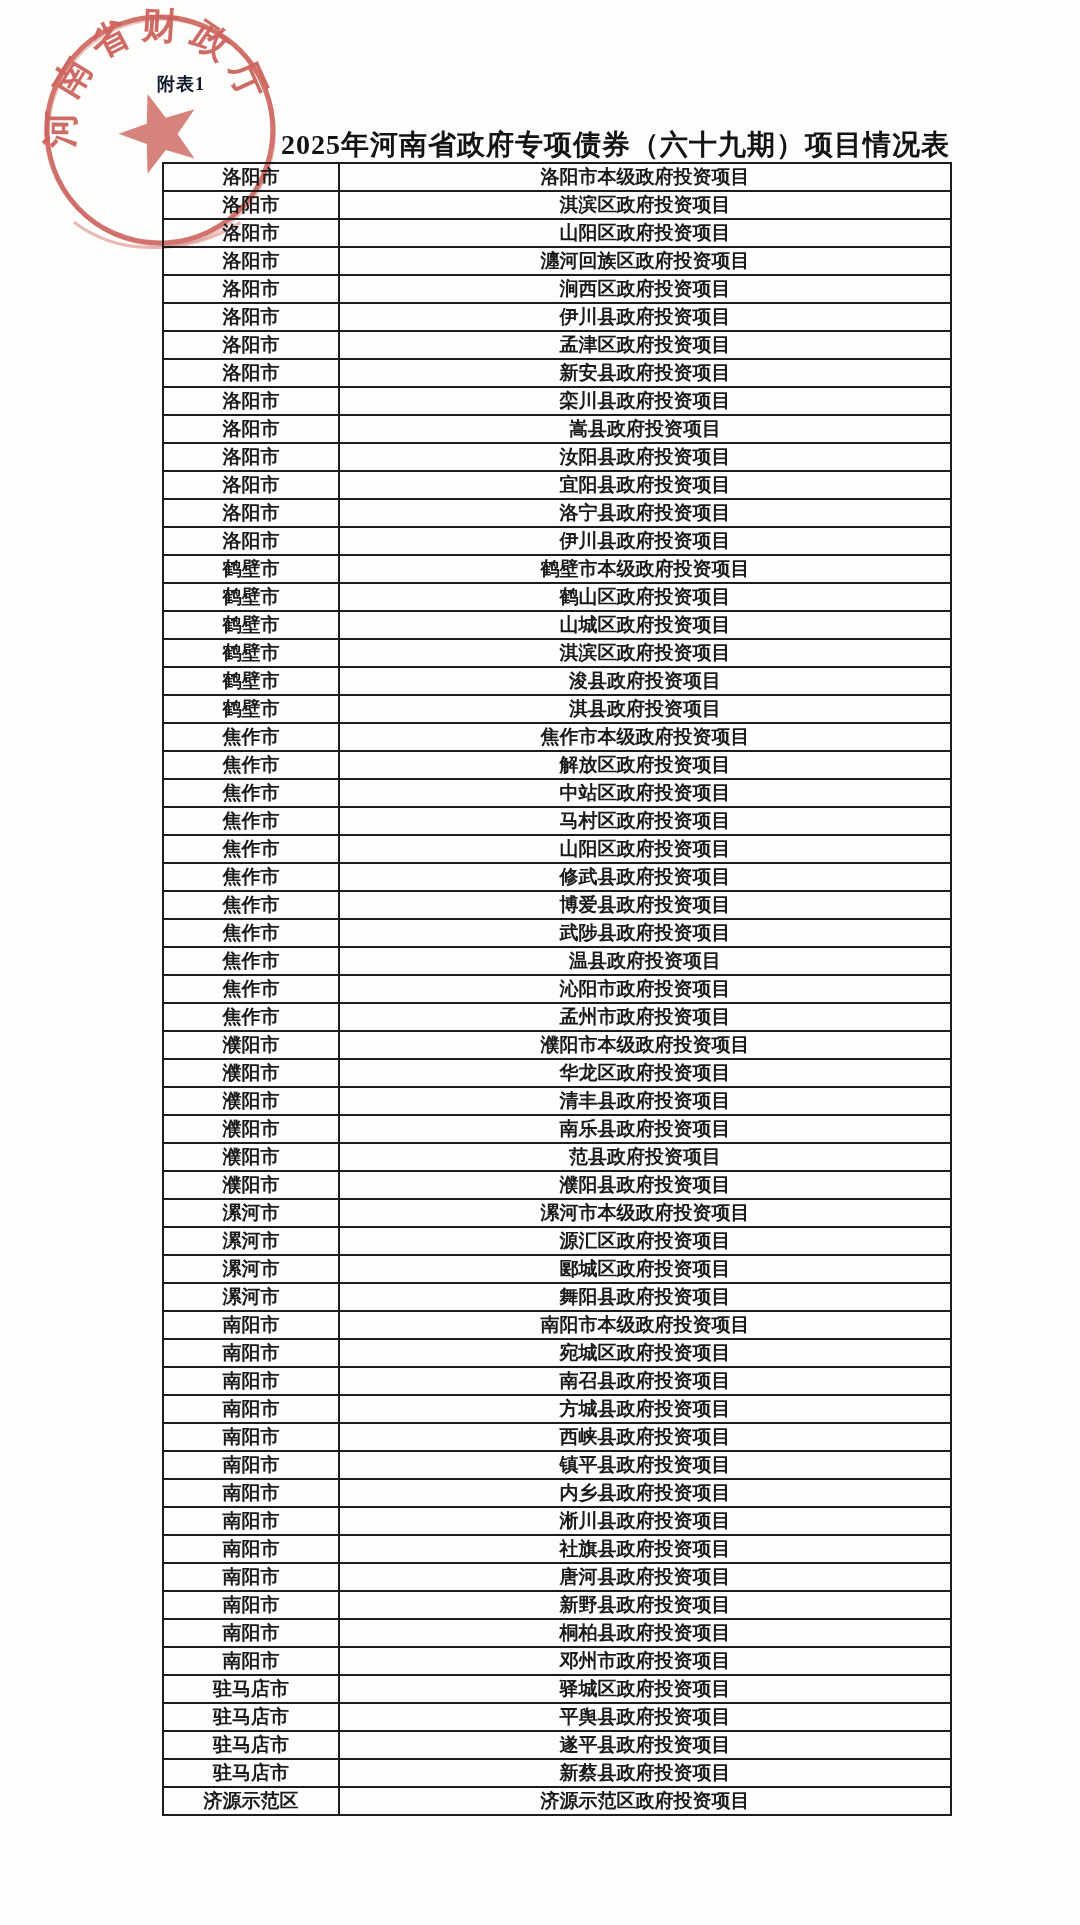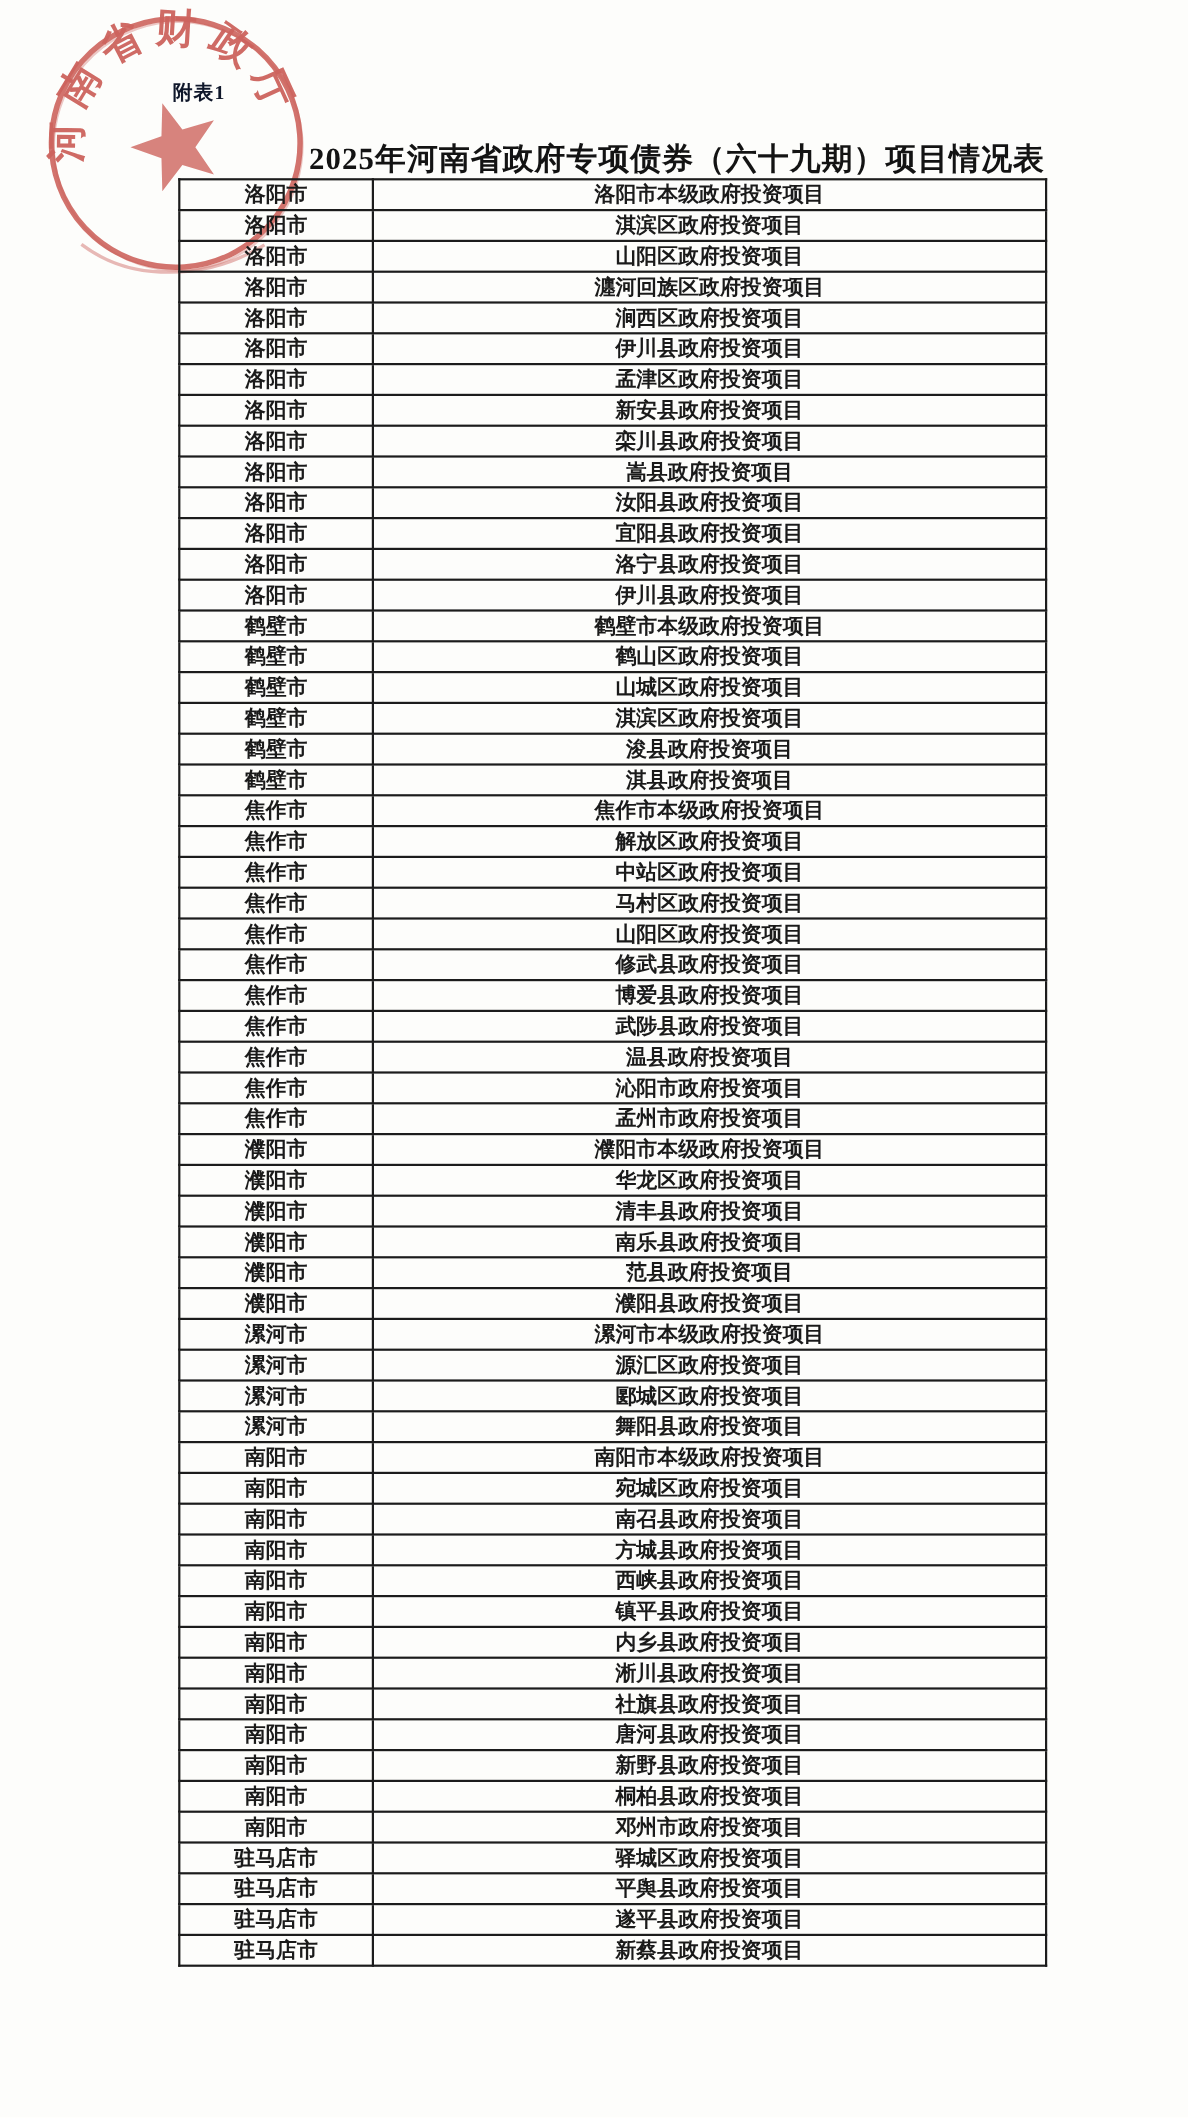--- a/index.html
+++ b/index.html
@@ -380,16 +380,20 @@
         <tr>
           <td>驻马店市</td>
           <td>遂平县政府投资项目</td>
         </tr>
 
         <tr>
           <td>驻马店市</td>
           <td>新蔡县政府投资项目</td>
         </tr>
 
+        <tr>
+          <td>济源示范区</td>
+          <td>济源示范区政府投资项目</td>
+        </tr>
       </tbody>
   </table>
 
 </div>
 
 </body></html>

